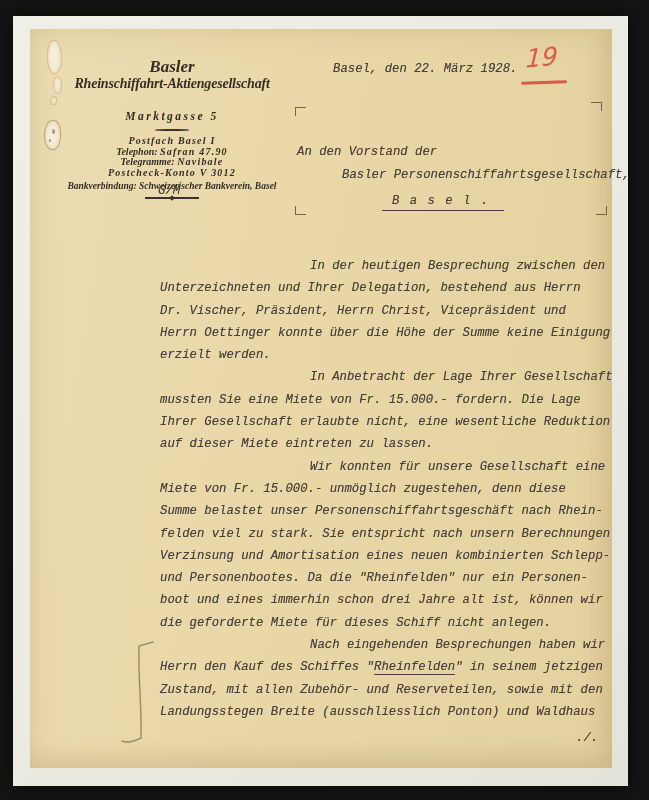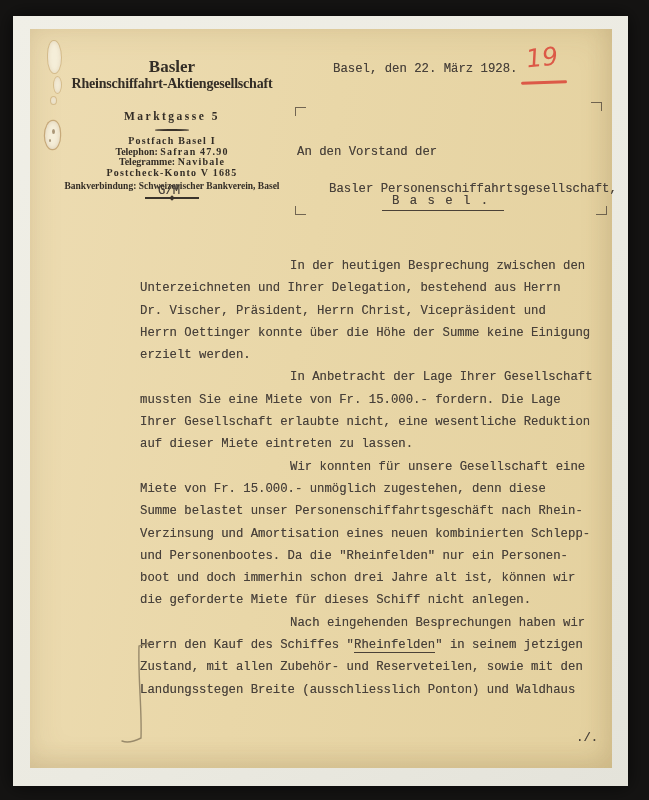--- a/index.html
+++ b/index.html
@@ -5,20 +5,21 @@
   html,body{margin:0;padding:0;}
   body{
     width:649px;height:800px;position:relative;overflow:hidden;
     background:#151413;
     font-family:"Liberation Sans", sans-serif;
   }
   .mat{
     position:absolute;left:13px;top:16px;width:615px;height:770px;
     background:linear-gradient(135deg,#f0efe7 0%,#ebeae1 60%,#e4e3da 100%);
     box-shadow:0 0 18px rgba(0,0,0,.65);
+    font-style:italic;
   }
   .paper{
     position:absolute;left:17px;top:13px;width:582px;height:739px;
     background:linear-gradient(100deg,#eddcb2 0%,#e9d7a8 45%,#e4d19f 100%);
     box-shadow:inset 0 0 34px rgba(120,90,40,.14), inset -7px -9px 20px rgba(110,80,35,.10);
   }
   
   .letterhead{
     position:absolute;left:27px;top:29px;width:230px;text-align:center;
     color:#332d26;font-family:"Liberation Serif", serif;
@@ -33,27 +34,27 @@
   .lh-div2{width:54px;height:1.5px;background:#3a332b;margin:6px auto 0;position:relative;}
   .lh-div2::after{content:'';position:absolute;left:50%;top:-1.5px;width:4px;height:4px;background:#3a332b;transform:translateX(-50%) rotate(45deg);}
   
   .tw{
     font-family:"Liberation Mono", monospace;font-size:12.3px;color:#48413a;
     text-shadow:0 0 .5px rgba(72,64,56,.55);white-space:nowrap;
   }
   .gm{position:absolute;left:128px;top:155px;}
   .dateline{position:absolute;left:303px;top:33px;}
   .r1{position:absolute;left:267px;top:116px;}
-  .r2{position:absolute;left:299px;top:139px;margin-top:14px;}
+  .r2{position:absolute;left:312px;top:139px;}
   .r3{position:absolute;left:352px;top:165px;letter-spacing:1.5px;
       padding:0 14px 2px 10px;border-bottom:1.5px solid #4a4137;}
   .body-text{position:absolute;left:110px;top:226px;width:470px;
       font-family:"Liberation Mono", monospace;font-size:12.3px;line-height:22.3px;
       color:#48413a;text-shadow:0 0 .5px rgba(72,64,56,.55);}
-  .body-text div{white-space:nowrap;}
+  .body-text div{white-space:nowrap;margin-left:20px;}
   .ind{text-indent:150px;}
   .uline{border-bottom:1.2px solid #4a4137;}
   .contmark{position:absolute;left:546px;top:702px;}
   
   .refnum{
     position:absolute;left:496px;top:14px;color:#dc5947;
     font-family:"DejaVu Sans", sans-serif;font-size:25px;font-weight:400;
     transform:rotate(-5deg) skewX(-8deg);
   }
   .refnum-underline{position:absolute;left:491px;top:52px;width:46px;height:2.5px;
@@ -92,21 +93,21 @@
     </div>
 
     <div class="letterhead">
       <div class="lh-name1">Basler</div>
       <div class="lh-name2">Rheinschiffahrt-Aktiengesellschaft</div>
       <div class="lh-addr">Marktgasse 5</div>
       <div class="lh-div1"></div>
       <div class="lh-line"><span class="sp">Postfach Basel I</span></div>
       <div class="lh-line"><span>Telephon:</span> <span class="sp">Safran 47.90</span></div>
       <div class="lh-line"><span>Telegramme:</span> <span class="sp">Navibale</span></div>
-      <div class="lh-line"><span class="sp">Postcheck-Konto V 1685</span></div>
+      <div class="lh-line"><span class="sp">Postcheck-Konto V 3012</span></div>
       <div class="lh-bank"><span>Bankverbindung:</span> <span>Schweizerischer Bankverein, Basel</span></div>
       <div class="lh-div2"></div>
     </div>
 
     <div class="tw gm">G/M</div>
 
     <div class="tw dateline">Basel, den 22. März 1928.</div>
 
     <div class="refnum">19</div>
     <div class="refnum-underline"></div>
@@ -128,23 +129,24 @@
       <div>erzielt werden.</div>
 
       <div class="ind">In Anbetracht der Lage Ihrer Gesellschaft</div>
       <div>mussten Sie eine Miete von Fr. 15.000.- fordern. Die Lage</div>
       <div>Ihrer Gesellschaft erlaubte nicht, eine wesentliche Reduktion</div>
       <div>auf dieser Miete eintreten zu lassen.</div>
 
       <div class="ind">Wir konnten für unsere Gesellschaft eine</div>
       <div>Miete von Fr. 15.000.- unmöglich zugestehen, denn diese</div>
       <div>Summe belastet unser Personenschiffahrtsgeschäft nach Rhein-</div>
+      <div>felden viel zu stark. Sie entspricht nach unsern Berechnungen</div>
       <div>Verzinsung und Amortisation eines neuen kombinierten Schlepp-</div>
       <div>und Personenbootes. Da die "Rheinfelden" nur ein Personen-</div>
-      <div>boot und doch immerhin schon drei Jahre alt ist, können wir</div>
+      <div>boot und eines immerhin schon drei Jahre alt ist, können wir</div>
       <div>die geforderte Miete für dieses Schiff nicht anlegen.</div>
 
       <div class="ind">Nach eingehenden Besprechungen haben wir</div>
       <div><span>Herrn den Kauf des Schiffes "</span><span class="uline">Rheinfelden</span><span>" in seinem jetzigen</span></div>
       <div>Zustand, mit allen Zubehör- und Reserveteilen, sowie mit den</div>
       <div>Landungsstegen Breite (ausschliesslich Ponton) und Waldhaus</div>
     </div>
 
     <div class="tw contmark">./.</div>
 

